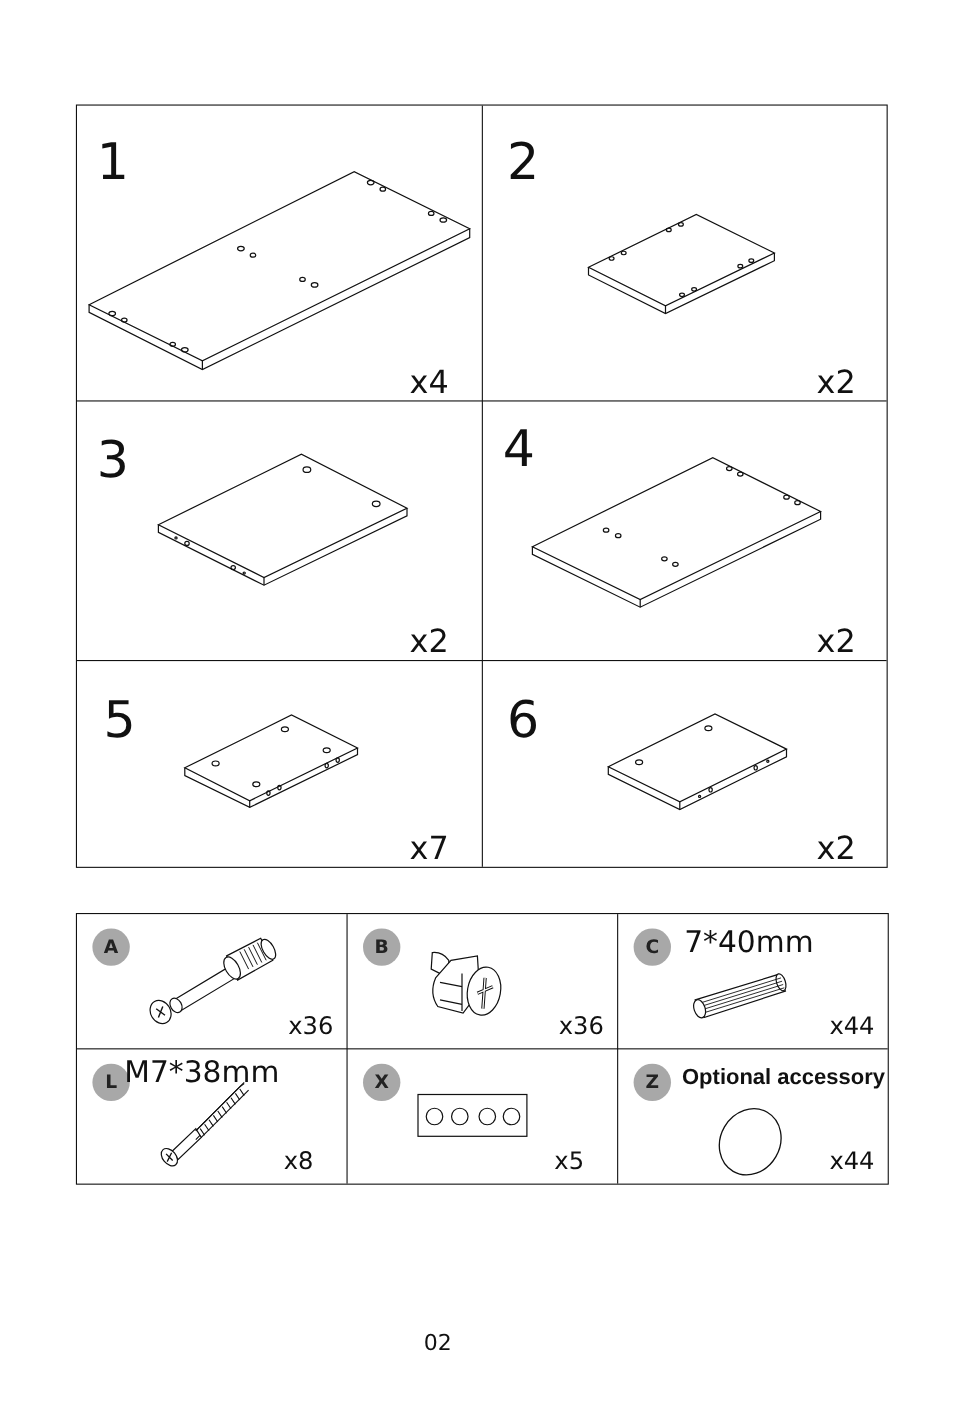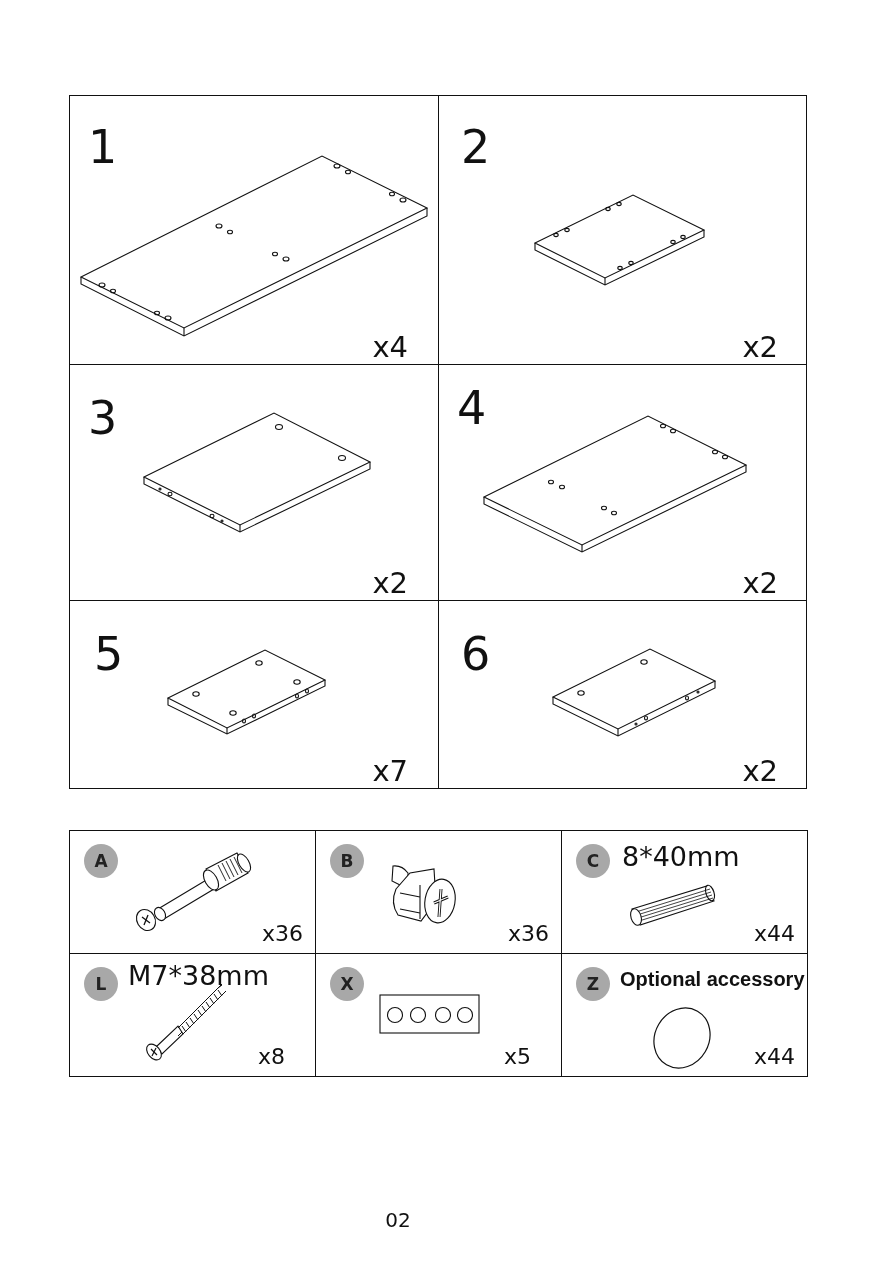--- a/index.html
+++ b/index.html
@@ -214,40 +214,40 @@
         <g stroke-width="0.8">
           <line x1="74" y1="81" x2="148" y2="58"></line>
             <line x1="75" y1="84" x2="149" y2="61"></line>
           <line x1="76" y1="87" x2="150" y2="64"></line>
             <line x1="77" y1="90" x2="151" y2="67"></line>
         </g>
         <ellipse cx="74" cy="86" rx="5" ry="8.5" transform="rotate(-18 74 86)"></ellipse>
       </g>
     </svg>
     <div class="badge">C</div>
-    <div class="spec">8*40mm</div>
+    <div class="spec">7*40mm</div>
     <div class="qty">x44</div>
   </div>
 
   <div class="hw" style="left:0;top:123px;width:245px;height:122px">
     <svg width="245" height="122">
       <g fill="#fff" stroke="#111" stroke-width="1.1">
         <polygon points="86,93 108,72 113,80 92,100"></polygon>
         <g stroke-width="1">
           <path d="M108,74 l4,-4 m0,8 l-4,4 M112,70 l4,-4 M116,66 l4,-4 M120,62 l4,-4 M124,58 l4,-4 M128,54 l4,-4 M132,50 l4,-4 M136,46 l4,-4 M140,42 l4,-4 M144,38 l4,-4 M148,34 l4,-3"></path>
           <line x1="108" y1="74" x2="152" y2="30"></line>
             <line x1="113" y1="80" x2="156" y2="37"></line>
           <path d="M112,72 l4,6 M116,68 l4,6 M120,64 l4,6 M124,60 l4,6 M128,56 l4,6 M132,52 l4,6 M136,48 l4,6 M140,44 l4,6 M144,40 l4,6 M148,36 l4,6"></path>
         </g>
         <ellipse cx="84" cy="98" rx="6" ry="9" transform="rotate(-40 84 98)"></ellipse>
         <path d="M81,95 L87,101 M86,94 L82,102" stroke-width="1.2"></path>
       </g>
     </svg>
     <div class="badge">L</div>
-    <div class="spec" style="left:58px;top:6px">M7*38mm</div>
+    <div class="spec" style="left:43px;top:6px">M7*38mm</div>
     <div class="qty" style="right:30px">x8</div>
   </div>
 
   <div class="hw" style="left:246px;top:123px;width:245px;height:122px">
     <svg width="245" height="122">
       <g fill="#fff" stroke="#111" stroke-width="1.1">
         <rect x="64" y="41" width="99" height="38"></rect>
         <circle cx="79" cy="61" r="7.5"></circle>
           <circle cx="102" cy="61" r="7.5"></circle>
         <circle cx="127" cy="61" r="7.5"></circle>

